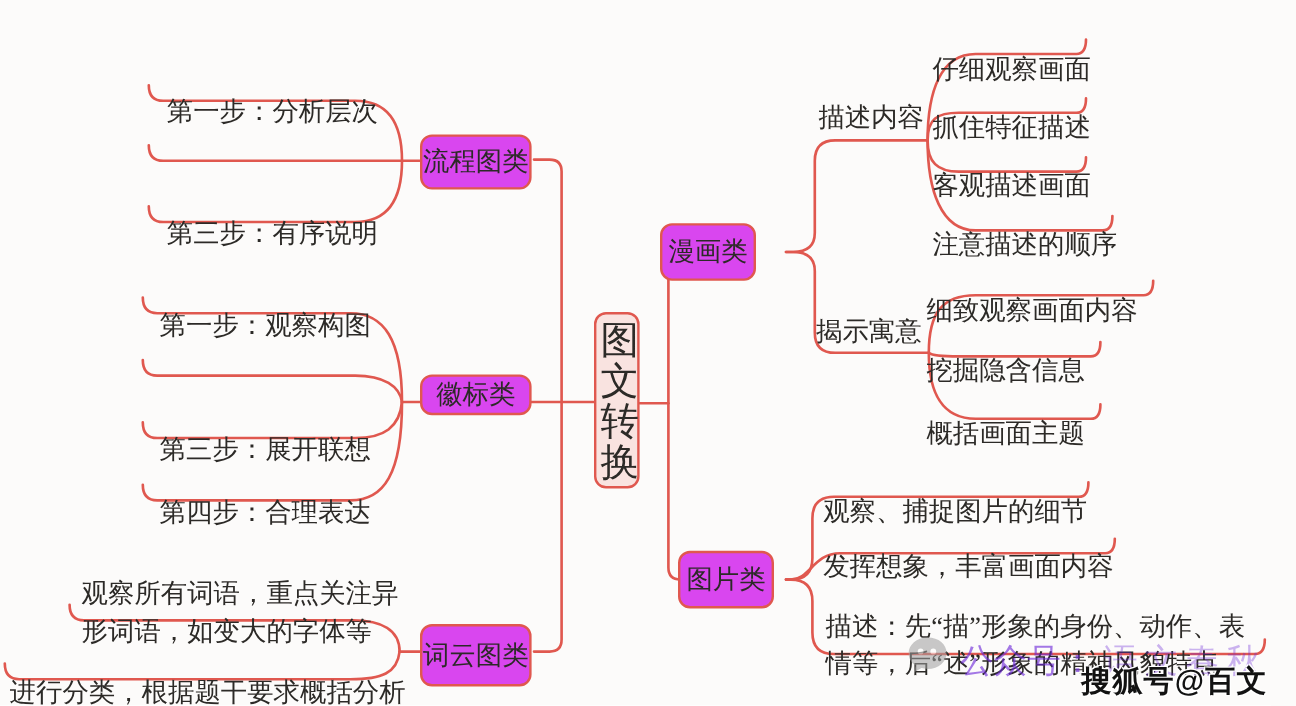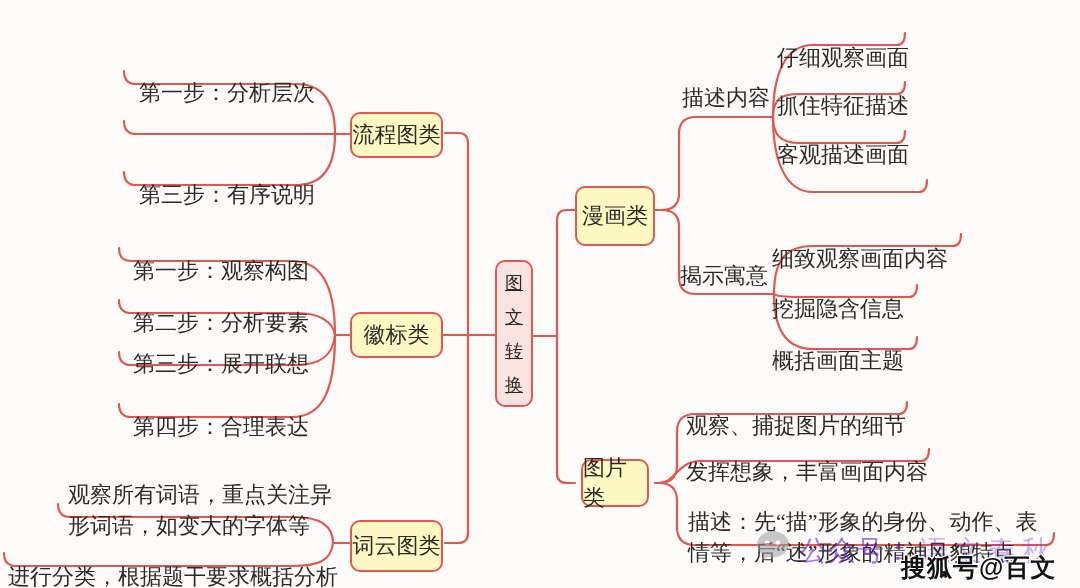--- a/index.html
+++ b/index.html
@@ -17,31 +17,31 @@
   .stage svg.wires{position:absolute;left:0;top:0;}
   .leaf{
     position:absolute;font-size:22px;line-height:29px;
     white-space:pre-line;color:var(--text);margin-top:30px;
   }
   .leaf.ml{line-height:31px;}
   .subparent{position:absolute;font-size:22px;line-height:28px;color:var(--text);}
   .box{
     position:absolute;box-sizing:border-box;
     display:flex;align-items:center;justify-content:center;
-    background:#fef9c3;border:2px solid var(--line);border-radius:10px;
+    background:#d946ef;border:2px solid var(--line);border-radius:10px;
     font-size:22px;color:var(--text);
   }
   .center-box{
     position:absolute;box-sizing:border-box;
     background:var(--center-fill);border:2px solid var(--line);border-radius:10px;
     display:flex;align-items:center;justify-content:center;
   }
   .center-box .vtext{
-    width:27px;font-size:18px;line-height:34px;text-align:center;
-    word-break:break-all;letter-spacing:0;text-decoration:underline;
+    width:27px;font-size:32px;line-height:34px;text-align:center;
+    word-break:break-all;letter-spacing:0;
   }
   .wm-wechat{
     position:absolute;display:flex;align-items:center;gap:8px;
     color:#6d28d9;font-size:28px;line-height:38px;
     font-family:"Liberation Sans","DejaVu Sans",sans-serif;
   }
   .wm-wechat .wm-prefix{opacity:.62;}
   .wm-wechat .wm-name{opacity:.34;letter-spacing:6px;}
   .wm-wechat .bubble{opacity:.55;}
   .wm-sohu{
@@ -101,44 +101,44 @@
       <path d="M655 483 L659 483 Q677 483 677 465 L677 432 Q677 414 695 414 L899 414 Q907 414 907 402"></path>
       <path d="M655 483 L659 483 C675 483 678 461 700 461 L921 461 Q929 461 929 449"></path>
       <path d="M655 483 L659 483 Q677 483 677 501 L677 527 Q677 545 695 545 L1046 545 Q1054 545 1054 533"></path>
     </g>
   </svg>
 
   <div class="leaf" style="left:139px;top:48px">第一步：分析层次</div>
   <div class="leaf" style="left:139px;top:150px">第三步：有序说明</div>
 
   <div class="leaf" style="left:133px;top:226px">第一步：观察构图</div>
-  <div class="leaf" style="left:133px;top:278px">第二步：分析要素</div>
-  <div class="leaf" style="left:133px;top:319px">第三步：展开联想</div>
+  <div class="leaf" style="left:133px;top:330px">第三步：展开联想</div>
   <div class="leaf" style="left:133px;top:382px">第四步：合理表达</div>
 
   <div class="leaf ml" style="left:68px;top:449px">观察所有词语，重点关注异
 形词语，如变大的字体等</div>
   <div class="leaf" style="left:8px;top:532px">进行分类，根据题干要求概括分析</div>
 
   <div class="box" style="left:350px;top:112px;width:93px;height:46px">流程图类</div>
-  <div class="box" style="left:350px;top:312px;width:93px;height:46px">徽标类</div>
+  <div class="box" style="left:350px;top:312px;width:93px;height:34px">徽标类</div>
   <div class="box" style="left:350px;top:520px;width:93px;height:52px">词云图类</div>
-  <div class="box" style="left:575px;top:186px;width:80px;height:60px">漫画类</div>
-  <div class="box" style="left:581px;top:459px;width:68px;height:48px">图片类</div>
+  <div class="box" style="left:550px;top:186px;width:80px;height:48px">漫画类</div>
+  <div class="box" style="left:565px;top:459px;width:80px;height:48px">图片类</div>
 
   <div class="center-box" style="left:495px;top:260px;width:38px;height:147px">
     <div class="vtext">图文转换</div>
   </div>
 
   <div class="subparent" style="left:682px;top:84px">描述内容</div>
   <div class="subparent" style="left:680px;top:262px">揭示寓意</div>
 
   <div class="leaf" style="left:777px;top:13px">仔细观察画面</div>
   <div class="leaf" style="left:777px;top:61px">抓住特征描述</div>
   <div class="leaf" style="left:777px;top:110px">客观描述画面</div>
+  <div class="leaf" style="left:777px;top:159px">注意描述的顺序</div>
 
   <div class="leaf" style="left:772px;top:214px">细致观察画面内容</div>
   <div class="leaf" style="left:772px;top:264px">挖掘隐含信息</div>
   <div class="leaf" style="left:772px;top:316px">概括画面主题</div>
 
   <div class="leaf" style="left:686px;top:381px">观察、捕捉图片的细节</div>
   <div class="leaf" style="left:686px;top:427px">发挥想象，丰富画面内容</div>
   <div class="leaf ml" style="left:688px;top:476px">描述：先“描”形象的身份、动作、表
 情等，后“述”形象的精神风貌特点</div>
 

